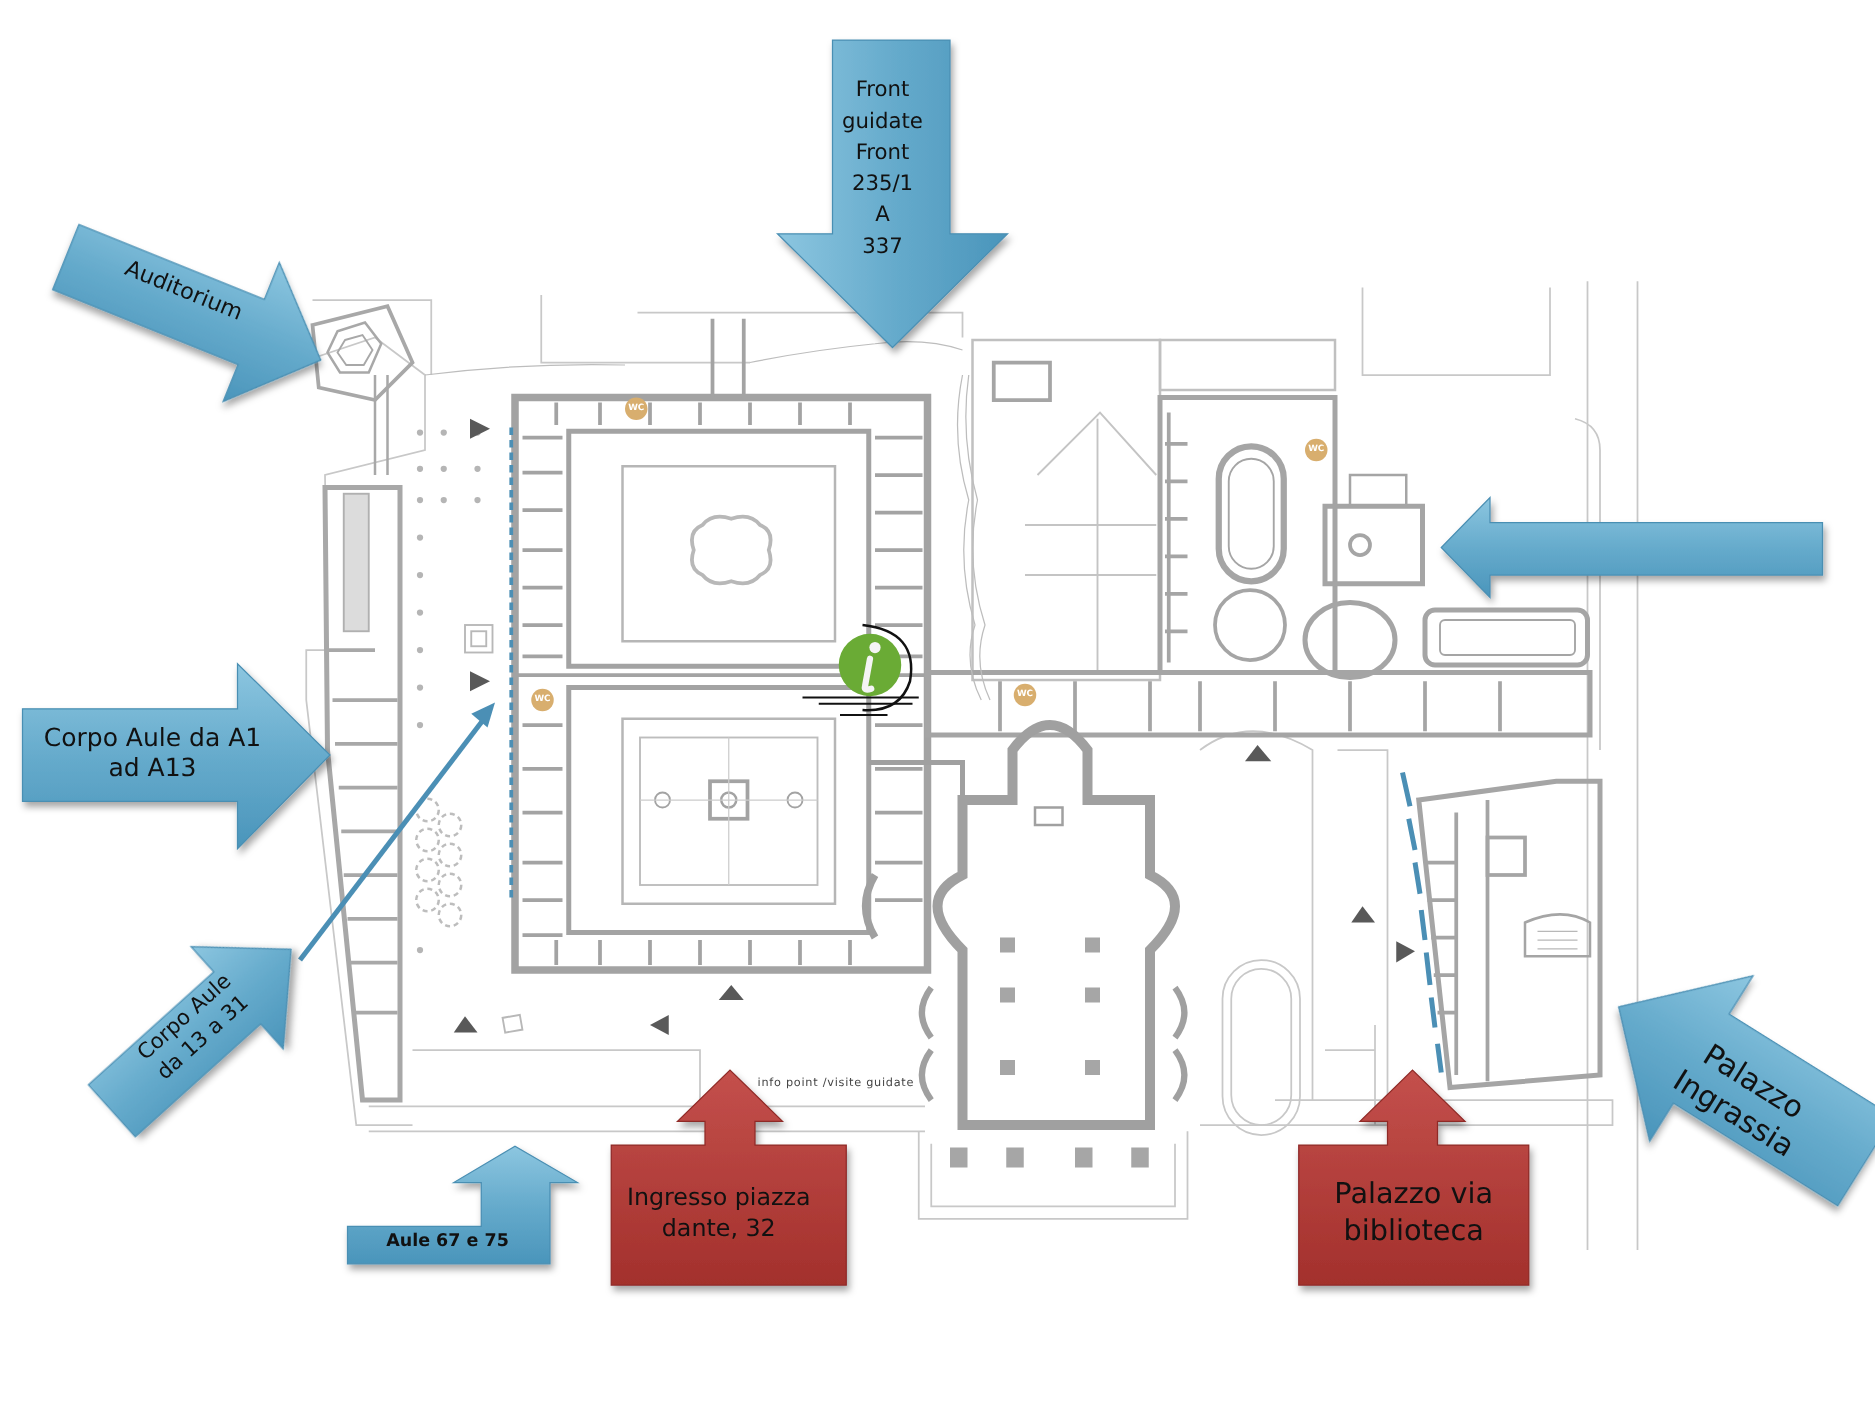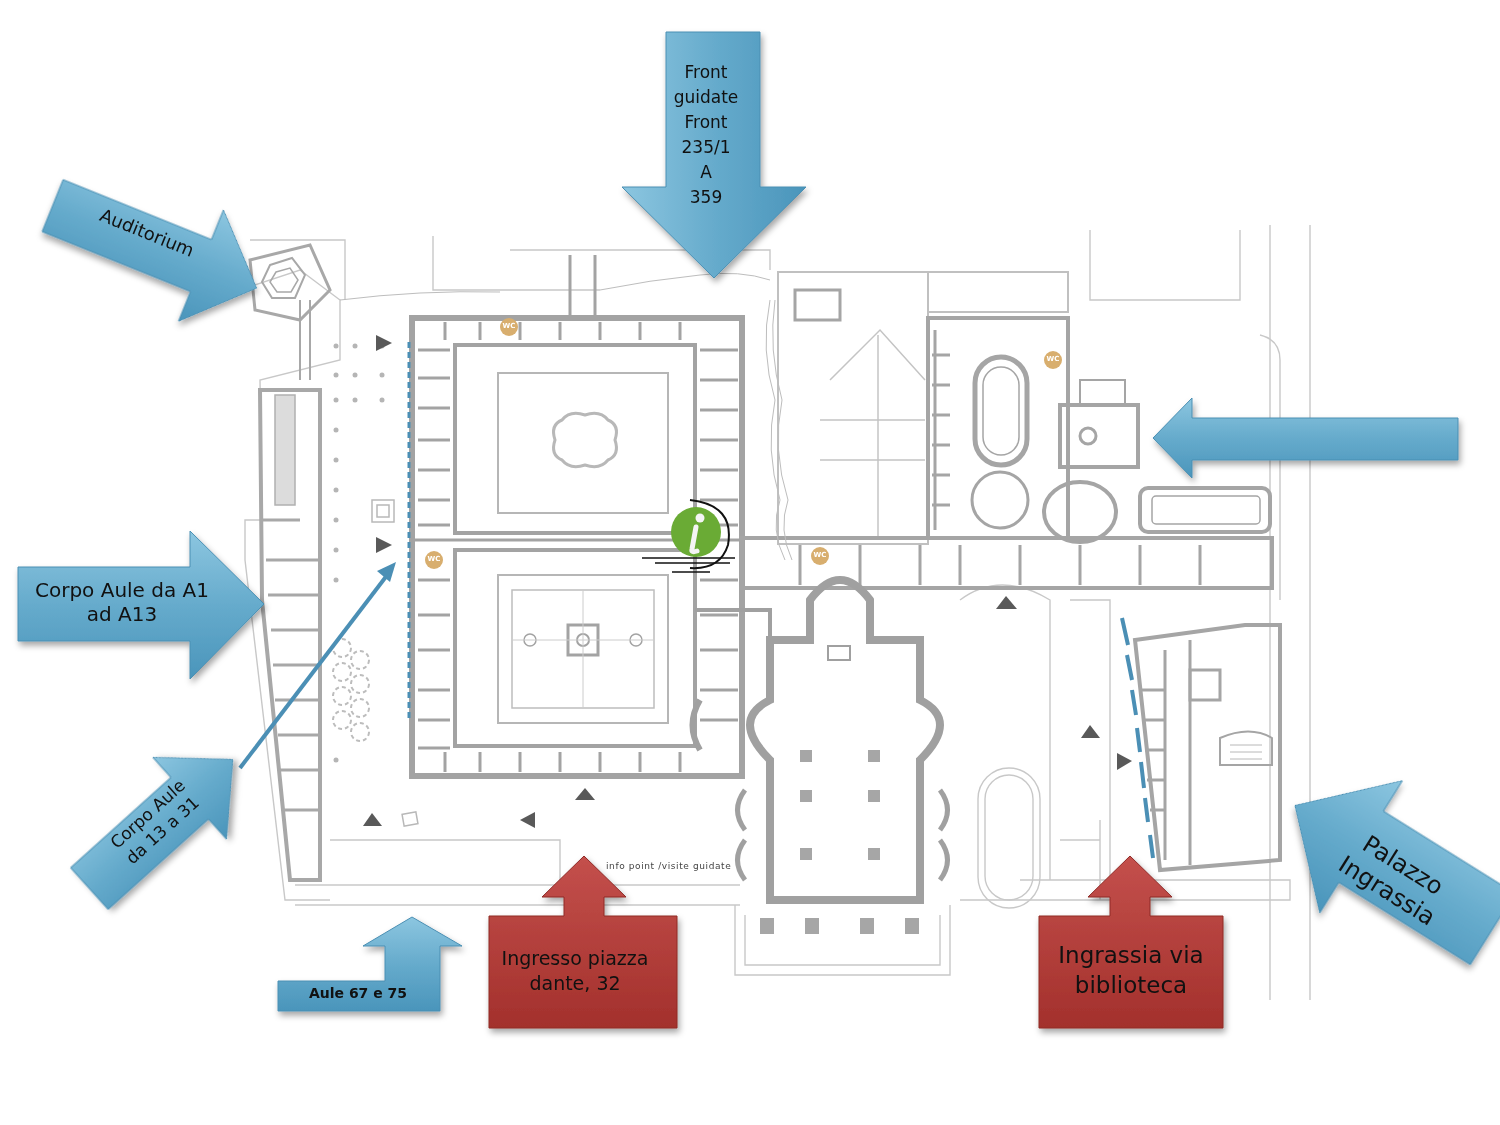--- a/index.html
+++ b/index.html
@@ -295,21 +295,21 @@
   </g>
 </svg>
 
 
 <div class="lbl" style="left:666px;top:60px;width:80px;font-size:17px;line-height:25px;">
   <div>Front</div>
   <div>guidate</div>
   <div>Front</div>
   <div>235/1</div>
   <div>A</div>
-  <div>359</div>
+  <div>337</div>
 </div>
 
 <div class="lbl" style="left:72px;top:222px;width:150px;font-size:18px;transform:rotate(22deg);">Auditorium</div>
 
 
 <div class="lbl" style="left:22px;top:578px;width:200px;font-size:20px;line-height:24px;">
   <div>Corpo Aule da A1</div>
   <div>ad A13</div>
 </div>
 
@@ -319,21 +319,21 @@
 </div>
 
 <div class="lbl" style="left:283px;top:985px;width:150px;font-size:14px;font-weight:bold;">Aule 67 e 75</div>
 
 <div class="lbl" style="left:489px;top:946px;width:172px;font-size:19px;line-height:25px;">
   <div>Ingresso piazza</div>
   <div>dante, 32</div>
 </div>
 
 <div class="lbl" style="left:1039px;top:940px;width:184px;font-size:23px;line-height:30px;">
-  <div>Ingrassia via</div>
+  <div>Palazzo via</div>
   <div>biblioteca</div>
 </div>
 
 <div class="lbl" style="left:1320px;top:848px;width:150px;font-size:24px;line-height:30px;transform:rotate(32deg);">
   <div>Palazzo</div>
   <div>Ingrassia</div>
 </div>
 
 <div class="lbl" style="left:499px;top:322px;width:20px;font-size:7px;color:#fff;font-weight:bold;">WC</div>
 <div class="lbl" style="left:424px;top:555px;width:20px;font-size:7px;color:#fff;font-weight:bold;">WC</div>

